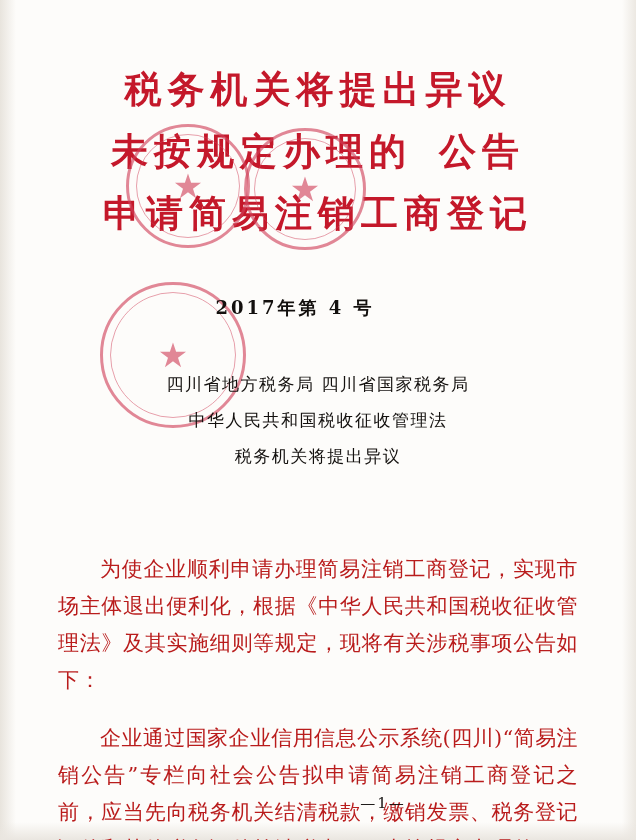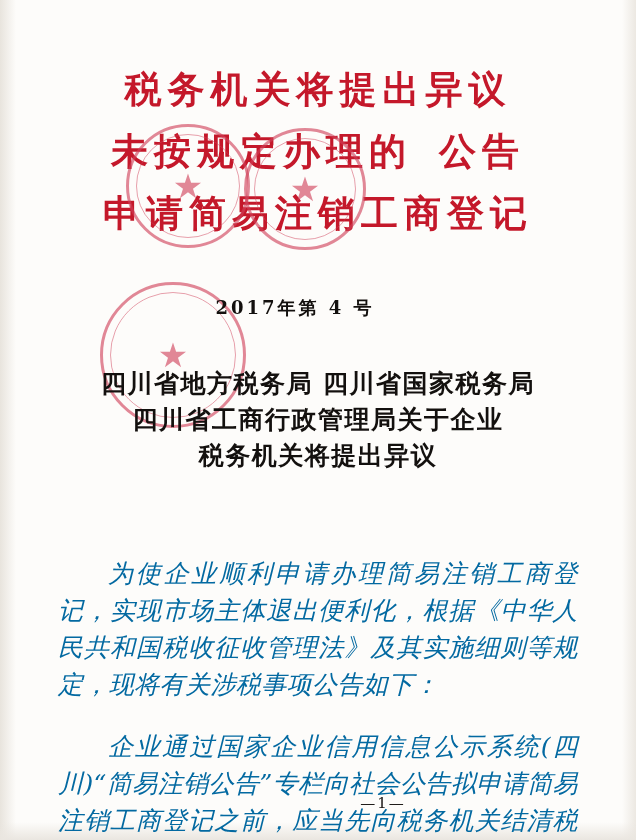--- a/index.html
+++ b/index.html
@@ -108,43 +108,42 @@
 
   
   .title-block {
     position: absolute;
     left: 0;
     top: 366px;
     width: 636px;
     text-align: center;
   }
   .title-line {
-    font-size: 25px;
-    font-weight: bold;
+    font-size: 17px;
+    font-weight: normal;
     line-height: 36px;
     letter-spacing: 1.5px;
     color: #13100e;
     white-space: nowrap;
   }
 
   
   .body-block {
     position: absolute;
     left: 58px;
     top: 530px;
     width: 520px;
   }
   .body-para {
-    font-size: 25px;
+    font-size: 21px;
     line-height: 37px;
     letter-spacing: 0.4px;
-    color: #0369a1;
+    color: #b91c1c;
     text-indent: 2em;
     text-align: justify;
-    font-style: italic;
   }
 
   
   .page-number {
     position: absolute;
     left: 0;
     bottom: 28px;
     width: 636px;
     text-align: center;
     font-size: 15px;
@@ -187,21 +186,21 @@
   </div>
   <div class="seal" id="seal-3">
     <div class="seal-ring"></div>
     <div class="seal-star">★</div>
   </div>
 
   <div class="doc-number">2017年第 4 号</div>
 
   <div class="title-block">
     <div class="title-line">四川省地方税务局 四川省国家税务局</div>
-    <div class="title-line">四川省工商行政管理局关于企业</div>
+    <div class="title-line">中华人民共和国税收征收管理法</div>
     <div class="title-line">税务机关将提出异议</div>
   </div>
 
   <div class="body-block">
     <p class="body-para">为使企业顺利申请办理简易注销工商登记，实现市场主体退出便利化，根据《中华人民共和国税收征收管理法》及其实施细则等规定，现将有关涉税事项公告如下：</p>
     <p class="body-para">企业通过国家企业信用信息公示系统(四川)“简易注销公告”专栏向社会公告拟申请简易注销工商登记之前，应当先向税务机关结清税款，缴销发票、税务登记证件和其他税务证件等涉税事项。未按规定办理的，四川省国家税务局。</p>
   </div>
 
   <div class="page-number">
     <span class="page-number-inner">—1—</span>

